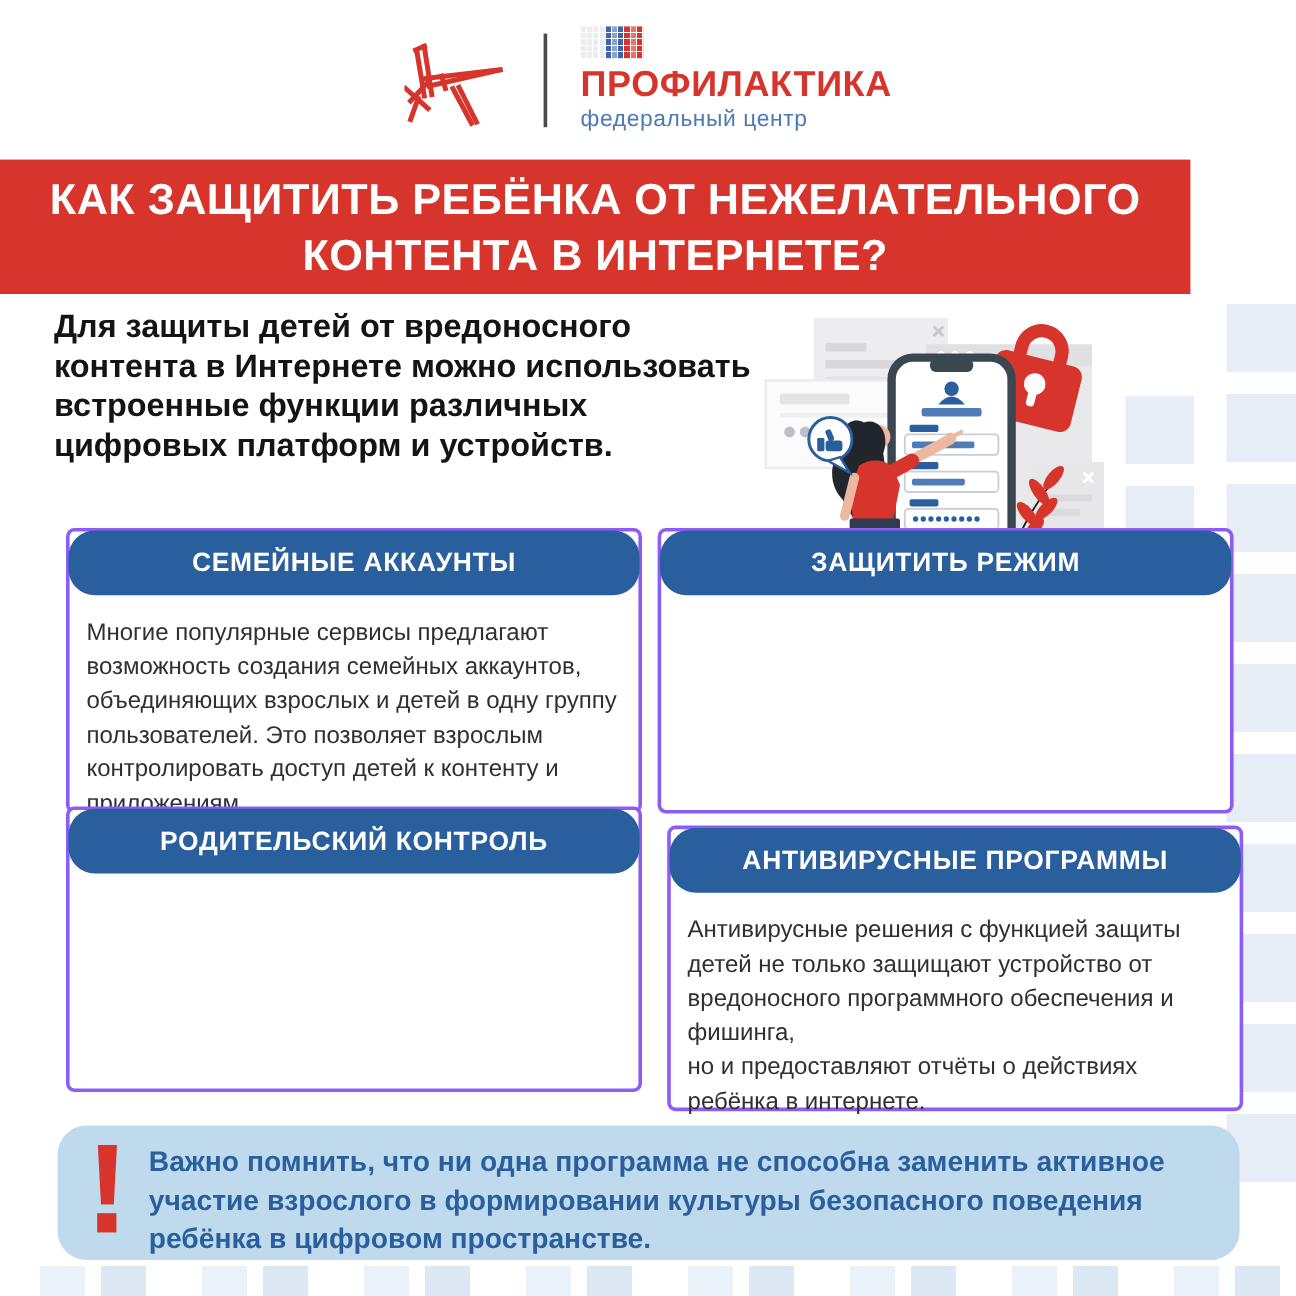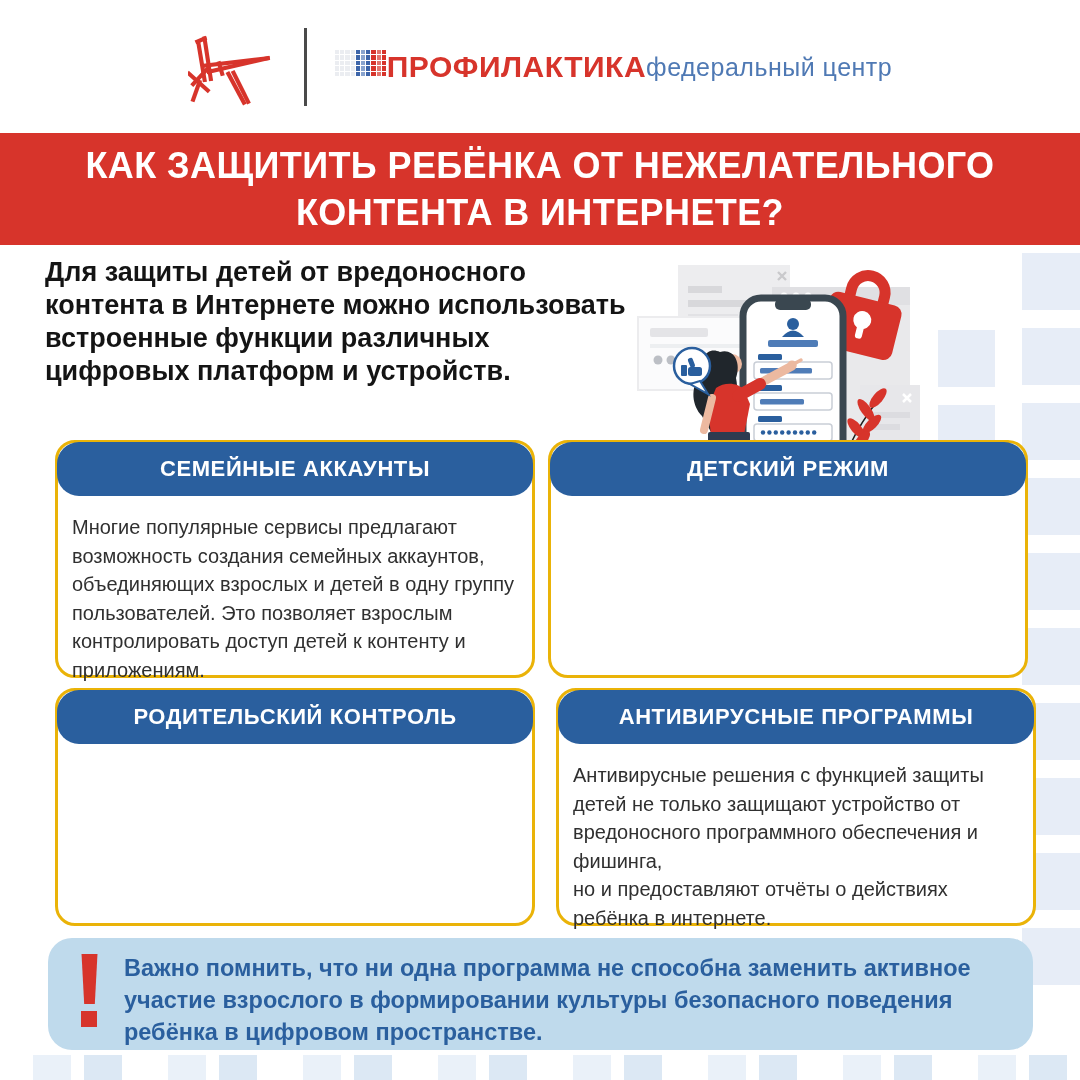--- a/index.html
+++ b/index.html
@@ -3,32 +3,32 @@
 <meta charset="utf-8">
 <style>
   html,body{margin:0;padding:0;background:#fff;}
   .page{position:relative;width:1080px;height:1080px;background:#fff;overflow:hidden;
         font-family:"Liberation Sans","DejaVu Sans",sans-serif;}
 
   
   .top-logos{position:absolute;left:0;top:0;width:1080px;height:133px;
              display:flex;align-items:center;justify-content:center;gap:28px;}
   .logo-divider{width:3px;height:78px;background:#4a4a4a;}
-  .brand-block{display:flex;align-items:center;}
+  .brand-block{display:flex;flex-direction:column;}
   .pixel-grid{width:52px;height:27px;margin-bottom:6px;
     background:
       repeating-linear-gradient(to right, transparent 0 4.2px, #fff 4.2px 5.2px),
       repeating-linear-gradient(to bottom, transparent 0 4.4px, #fff 4.4px 5.4px),
       linear-gradient(to right,#ebedf1 0 40%,#3d65a9 40% 50%,#8aa4ce 50% 60%,
                       #3d65a9 60% 70%,#d7342b 70% 80%,#e2756d 80% 90%,#d7342b 90% 100%);}
   .brand-name{color:#d7342b;font-weight:bold;font-size:30px;letter-spacing:.5px;line-height:1.05;}
-  .brand-sub{color:#4f79b4;font-size:25px;letter-spacing:.5px;margin-top:2px;}
-
-  
-  .banner{position:absolute;left:0;top:133px;width:1080px;height:112px;background:#d7342b;
+  .brand-sub{color:#4f79b4;font-size:19px;letter-spacing:.5px;margin-top:2px;}
+
+  
+  .banner{position:absolute;left:0;top:133px;width:992px;height:112px;background:#d7342b;
           display:flex;align-items:center;justify-content:center;}
   .banner h1{margin:0;color:#fff;font-size:36px;font-weight:bold;text-align:center;
              line-height:47px;white-space:pre-line;letter-spacing:.4px;}
 
   
   .intro{position:absolute;left:45px;top:256px;width:640px;
          font-size:27px;font-weight:bold;color:#141414;line-height:33px;white-space:pre-line;}
 
   
   .tile-col-a{position:absolute;left:938px;top:330px;width:57px;height:132px;
@@ -38,29 +38,29 @@
   .bottom-tiles{position:absolute;left:0;top:1055px;width:1080px;height:25px;
     background:repeating-linear-gradient(to right,transparent 0 33px,#eaf1f9 33px 71px,
                transparent 71px 84px,#dce8f4 84px 122px,transparent 122px 135px);
     background-size:135px 25px;}
 
   
   .illustration{position:absolute;left:620px;top:248px;width:460px;height:197px;}
 
   
   .card{position:absolute;width:480px;height:238px;background:#fff;
-        border:3px solid #eab308;border-radius:20px;box-sizing:border-box;}
+        border:3px solid #8b5cf6;border-radius:7px;box-sizing:border-box;}
   .card-header{background:#2a5f9e;border-radius:22px;height:54px;margin:-1px;
                display:flex;align-items:center;justify-content:center;}
   .card-header span{color:#fff;font-weight:bold;font-size:22px;letter-spacing:.6px;}
   .card-body{padding:18px 14px 0;text-align:left;font-size:20px;line-height:28.5px;
              color:#303030;white-space:pre-line;}
   .card.c1{left:55px;top:440px;}
   .card.c2{left:548px;top:440px;}
-  .card.c3{left:55px;top:688px;}
+  .card.c3{left:55px;top:672px;}
   .card.c4{left:556px;top:688px;}
 
   
   .note{position:absolute;left:48px;top:938px;width:985px;height:112px;
         background:#bfdaec;border-radius:24px;}
   .excl{position:absolute;left:32px;top:16px;width:20px;height:80px;}
   .excl-bar{width:19px;height:50px;background:#d7342b;
             clip-path:polygon(8% 0,92% 0,78% 100%,22% 100%);}
   .excl-dot{width:16px;height:16px;background:#d7342b;margin:7px 0 0 1px;}
   .note-text{position:absolute;left:76px;top:14px;width:900px;
@@ -206,21 +206,21 @@
 
   <div class="card c1">
     <div class="card-header">
       <span>СЕМЕЙНЫЕ АККАУНТЫ</span>
     </div>
     <div class="card-body">Многие популярные сервисы предлагают возможность создания семейных аккаунтов, объединяющих взрослых и детей в одну группу пользователей. Это позволяет взрослым контролировать доступ детей к контенту и приложениям.</div>
   </div>
 
   <div class="card c2">
     <div class="card-header">
-      <span>ДЕТСКИЙ РЕЖИМ</span>
+      <span>ЗАЩИТИТЬ РЕЖИМ</span>
     </div>
   </div>
 
   <div class="card c3">
     <div class="card-header">
       <span>РОДИТЕЛЬСКИЙ КОНТРОЛЬ</span>
     </div>
   </div>
 
   <div class="card c4">

